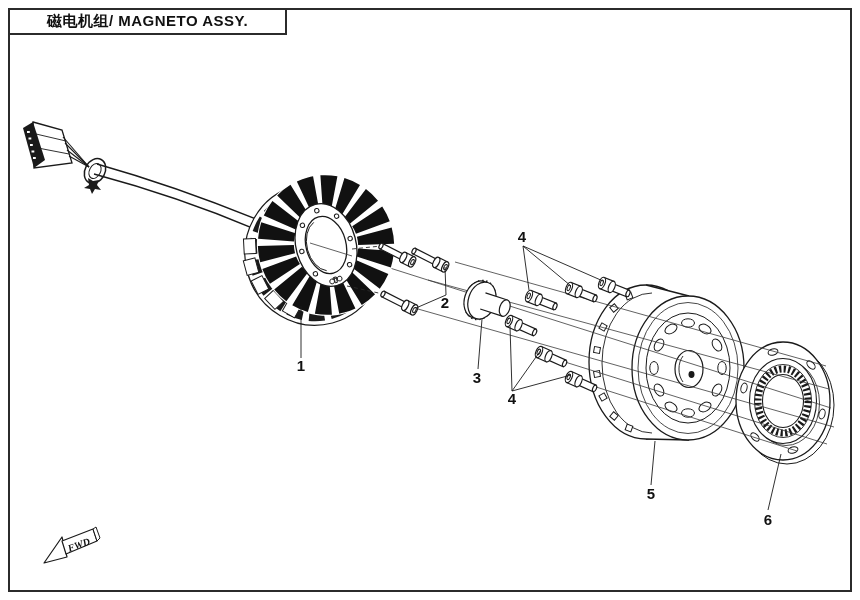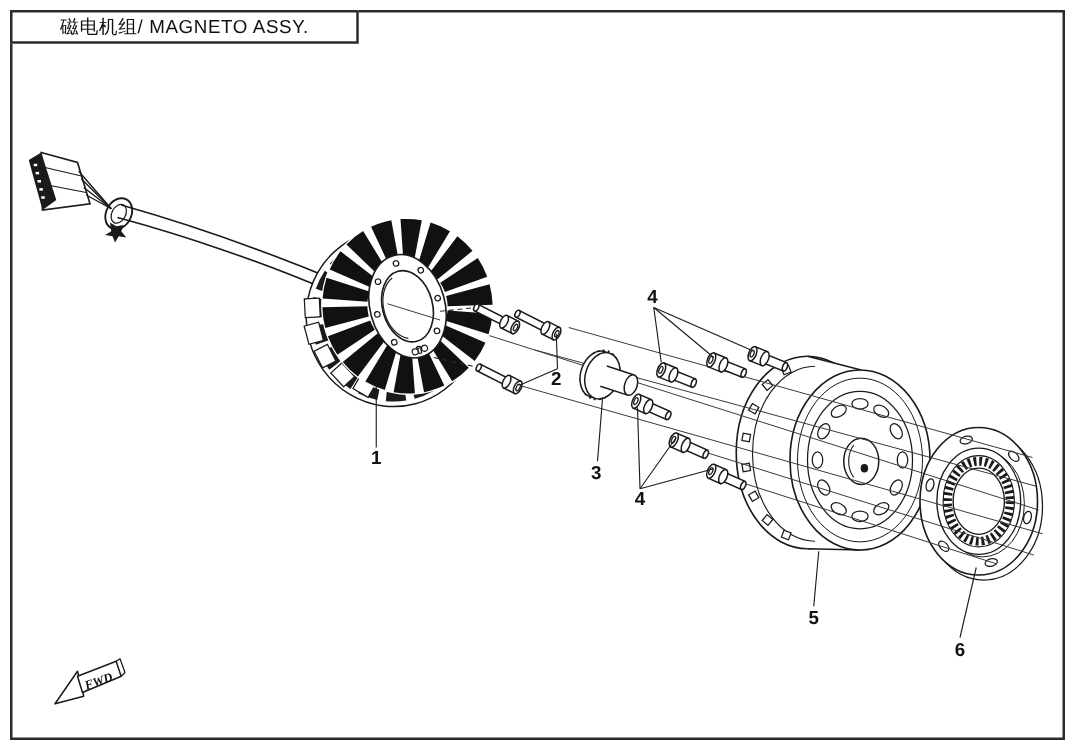--- a/index.html
+++ b/index.html
@@ -8,21 +8,21 @@
     font-family:"Liberation Sans",sans-serif;overflow:hidden;
   }
   .frame{
     position:absolute;left:8px;top:8px;width:844px;height:584px;
     border:2px solid #2b2b2b;box-sizing:border-box;pointer-events:none;
   }
   .title-box{
     position:absolute;left:8px;top:8px;width:279px;height:27px;
     border:2px solid #2b2b2b;box-sizing:border-box;background:#fff;
     display:flex;align-items:center;justify-content:center;
-    font-size:15px;font-weight:400;color:#111;letter-spacing:.5px;
+    font-size:15px;font-weight:700;color:#111;letter-spacing:.5px;
     z-index:3;
   }
   svg.art{position:absolute;left:0;top:0;z-index:2;}
   .plbl{font-family:"Liberation Sans",sans-serif;font-weight:700;font-size:15px;fill:#111;}
   .fwdtxt{font-family:"Liberation Serif",serif;font-weight:700;font-style:italic;font-size:10px;fill:#111;}
 </style>
 </head>
 <body>
 
 <div class="page">

